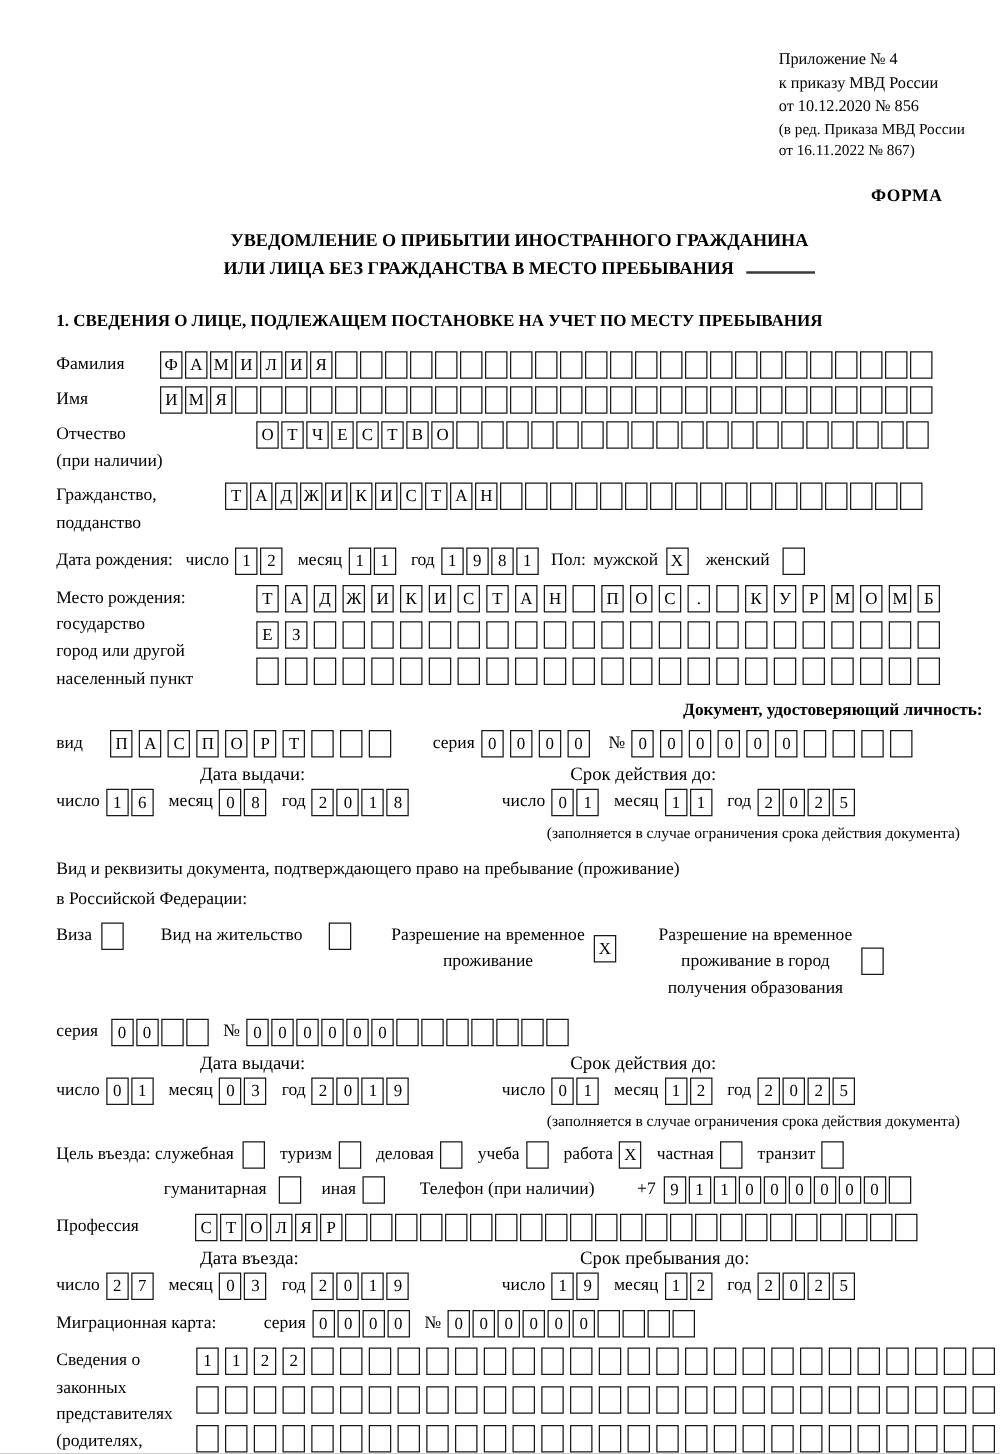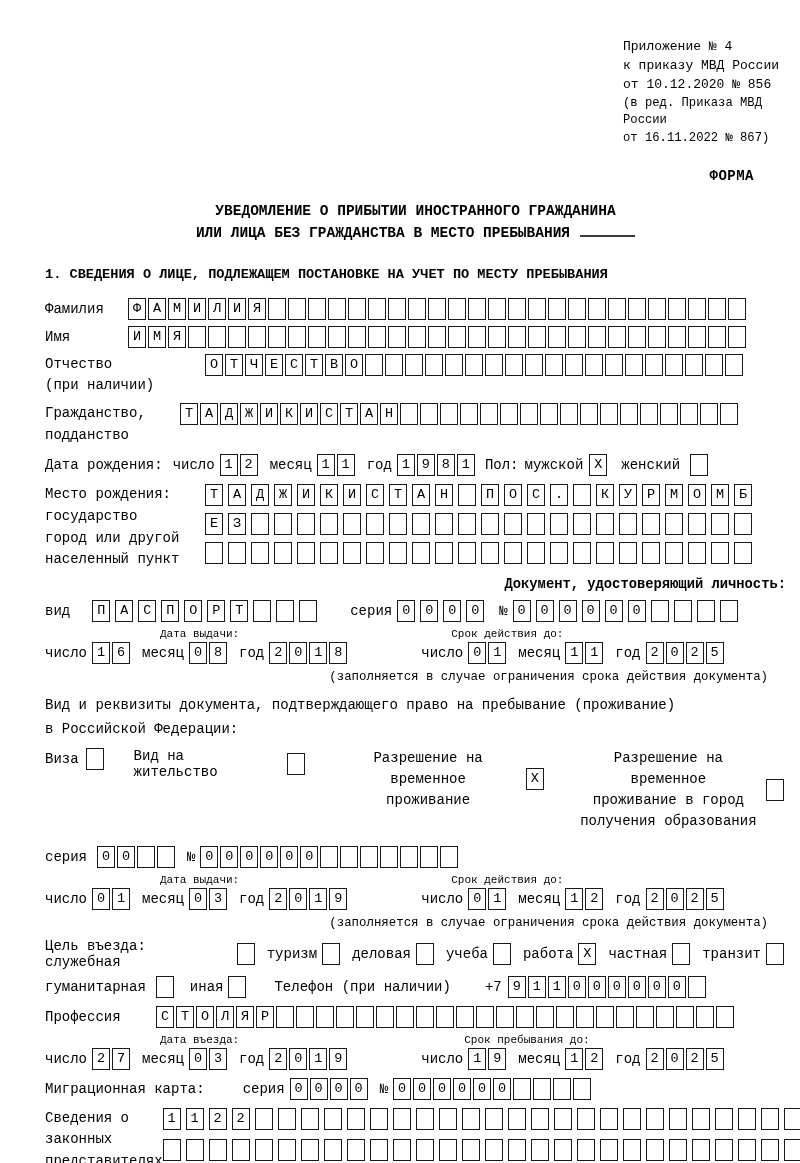--- a/index.html
+++ b/index.html
@@ -1,18 +1,18 @@
 <!DOCTYPE html>
 <html><head>
 <meta charset="utf-8">
 <style>
   html,body{margin:0;padding:0;background:#888;}
   .page{
     width:800px;height:1163px;background:#fff;color:#000;
-    font-family:Liberation Mono, monospace;
+    font-family:Liberation Serif, serif;
     box-sizing:border-box;padding:38px 14px 10px 45px;
     position:relative;overflow:hidden;font-size:14px;
   }
   .topright{margin-left:578px;font-size:13px;line-height:1.45;}
   .topright .sub{font-size:12.2px;}
   .forma{font-weight:bold;font-size:14px;text-align:right;padding-right:32px;margin-top:20px;letter-spacing:.5px;}
   .title{font-weight:bold;font-size:14.5px;text-align:center;margin-top:16px;line-height:1.55;}
   .title-blank{display:inline-block;width:55px;border-bottom:2px solid #3a3a3a;height:12px;margin-left:10px;}
   .sec1{font-weight:bold;font-size:13.6px;margin-top:22px;margin-bottom:16px;}
   .row{display:flex;align-items:center;margin-bottom:6px;}
@@ -27,32 +27,32 @@
   .boxes{white-space:nowrap;}
   .cb{
     display:inline-block;width:16px;height:20px;border:1.6px solid #191919;
     margin-right:2px;text-align:center;font-size:13.5px;line-height:20px;
     vertical-align:middle;background:#fff;
   }
   .wide .cb{margin-right:5px;}
   .dlbl{margin:0 5px 0 10px;}
   .dlbl.first{margin-left:0;}
   .doc-title{font-weight:bold;text-align:right;font-size:13.8px;margin:4px 0 8px 0;}
-  .dates-header{display:flex;font-size:11px;margin:6px 0 2px 0;}
+  .dates-header{display:flex;font-size:15px;margin:6px 0 2px 0;}
   .dates-header .h1{margin-left:115px;}
   .dates-header .h2{margin-left:212px;}
   .dates-header.entry .h2{margin-left:225px;}
   .note{font-size:12.4px;text-align:right;padding-right:18px;margin:2px 0 8px 0;}
   .intro{margin:10px 0 4px 0;line-height:1.7;}
   .opts{display:flex;align-items:flex-start;margin:6px 0 14px 0;}
   .opt{display:flex;align-items:center;margin-right:14px;}
   .opt .olbl{margin-right:7px;}
   .opt .center{text-align:center;line-height:1.5;}
   .goal .olbl{margin:0 5px 0 10px;}
-  .indent{}
+  .indent{margin-left:86px;}
   .mt8{margin-top:8px;}
   .pol{margin-left:8px;margin-right:6px;}
   .phone-prefix{margin:0 6px 0 10px;}
 </style>
 </head>
 <body>
 
 <div class="page">
 
   <div class="topright">

